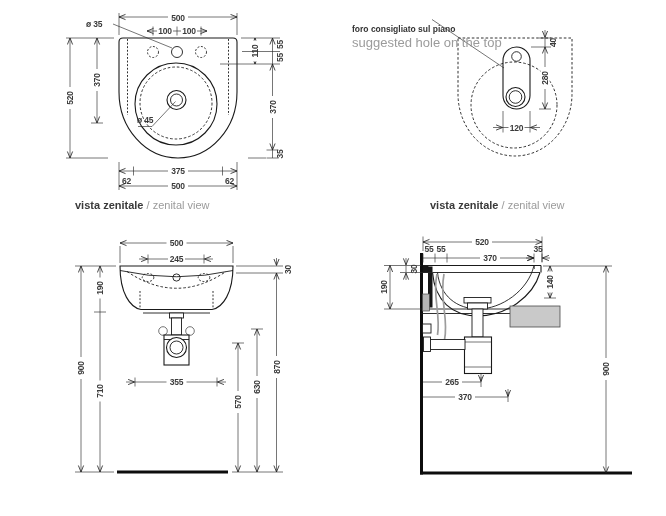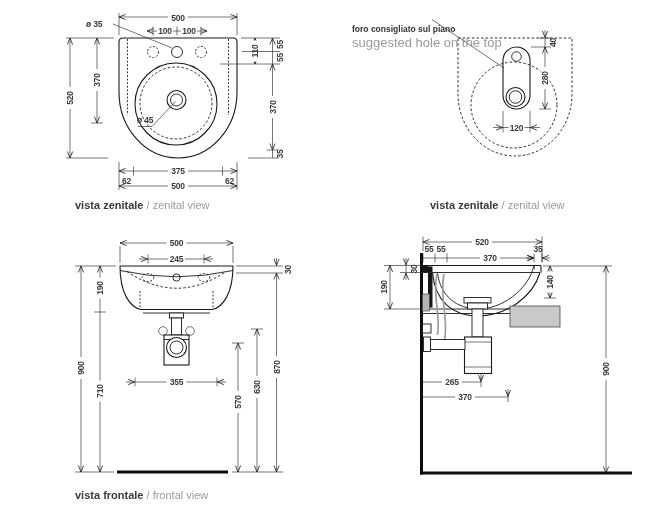--- a/index.html
+++ b/index.html
@@ -392,18 +392,14 @@
 </div>
 
 <div class="caption" style="left:75px;top:199px;">
   <span class="it">vista zenitale</span>
   <span class="en">/ zenital view</span>
 </div>
 <div class="caption" style="left:430px;top:199px;">
   <span class="it">vista zenitale</span>
   <span class="en">/ zenital view</span>
 </div>
-<div class="caption" style="left:75px;top:489px;">
-  <span class="it">vista frontale</span>
-  <span class="en">/ frontal view</span>
+
 </div>
 
-</div>
-
 </body></html>

